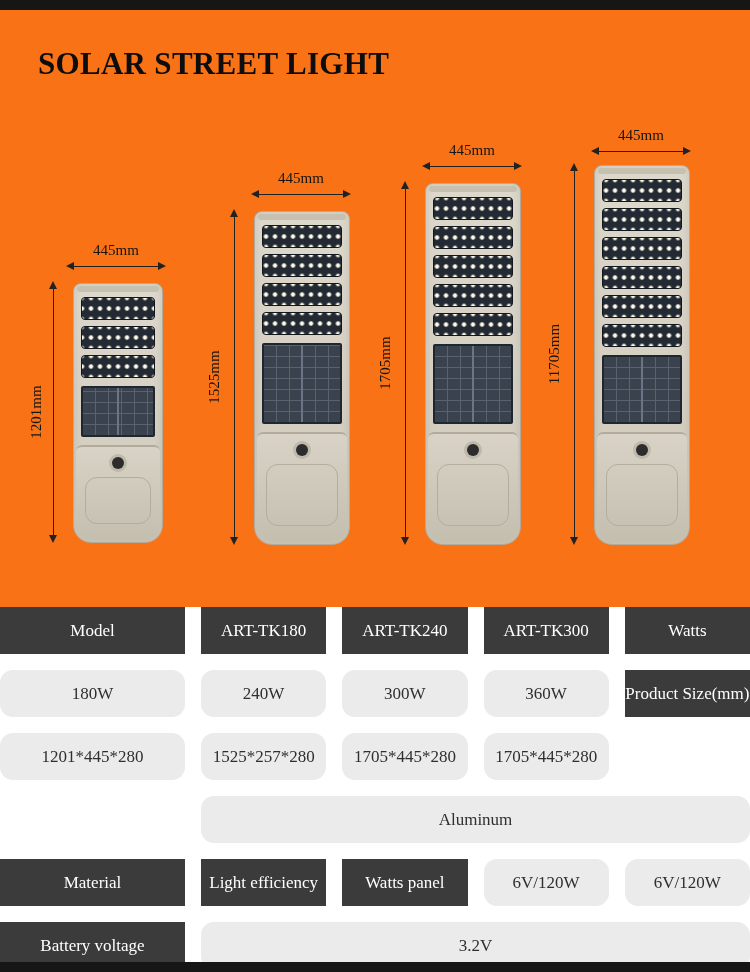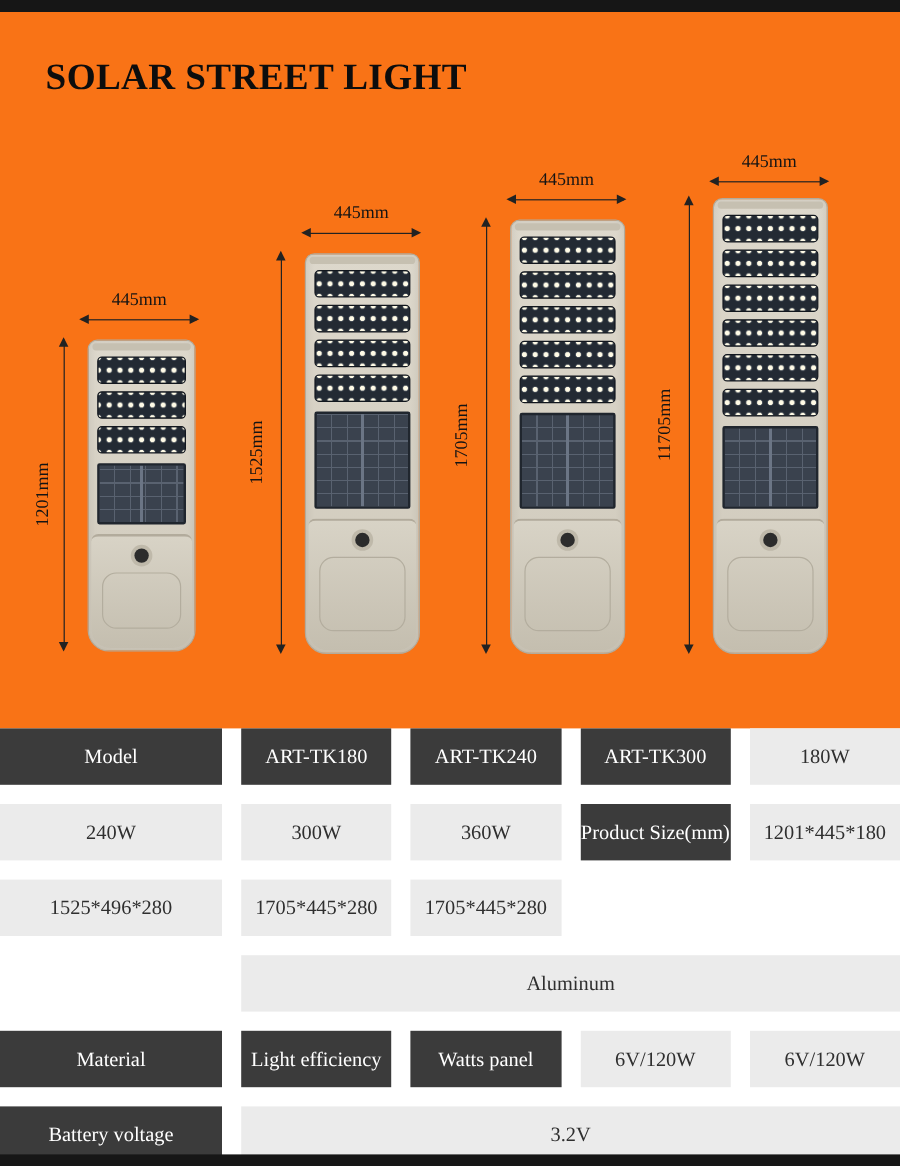--- a/index.html
+++ b/index.html
@@ -82,21 +82,21 @@
   .varrow-4{left:574px;top:165px;height:378px;}
   .vlabel-4{left:510px;top:344px;width:88px;}
 
   
   .spec-table{position:absolute;top:607px;left:0;width:750px;
     display:grid;grid-template-columns:185px repeat(4,1fr);gap:16px;
     grid-auto-rows:47px;background:#ffffff;}
   .cell{display:flex;align-items:center;justify-content:center;
     font-size:17px;line-height:1.15;text-align:center;}
   .cell.dark{background:#3b3b3b;color:#ffffff;}
-  .cell.light{background:#ebebeb;color:#2f2f2f;}
+  .cell.light{background:#ebebeb;color:#2f2f2f;border-radius:13px;}
   .span4{grid-column:2/6;}
 </style>
 </head>
 <body>
 
 <div class="page">
 
   <div class="top-bar"></div>
 
   <h1 class="title">SOLAR STREET LIGHT</h1>
@@ -191,28 +191,29 @@
     </div>
   </div>
 
   <div class="spec-table">
 
     <div class="cell dark">Model</div>
     <div class="cell dark">ART-TK180</div>
     <div class="cell dark">ART-TK240</div>
     <div class="cell dark">ART-TK300</div>
 
+    <div class="cell dark">Watts</div>
     <div class="cell light">180W</div>
     <div class="cell light">240W</div>
     <div class="cell light">300W</div>
     <div class="cell light">360W</div>
 
     <div class="cell dark">Product Size(mm)</div>
-    <div class="cell light">1201*445*180</div>
-    <div class="cell light">1525*496*280</div>
+    <div class="cell light">1201*445*280</div>
+    <div class="cell light">1525*257*280</div>
     <div class="cell light">1705*445*280</div>
     <div class="cell light">1705*445*280</div>
 
     <div class="cell light span4">Aluminum</div>
     <div class="cell dark">Material</div>
 
     <div class="cell dark">Light efficiency</div>
 
     <div class="cell dark">Watts panel</div>
     <div class="cell light">6V/120W</div>

